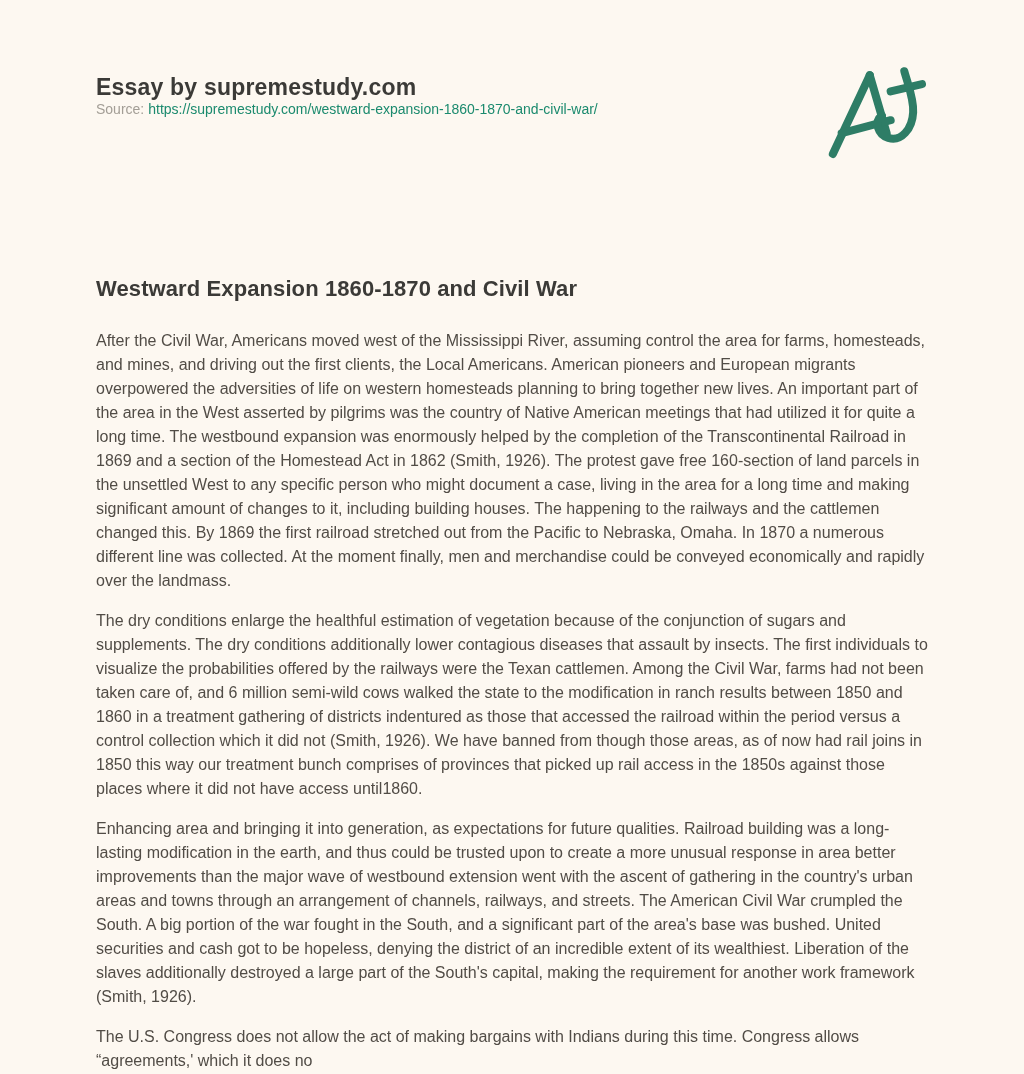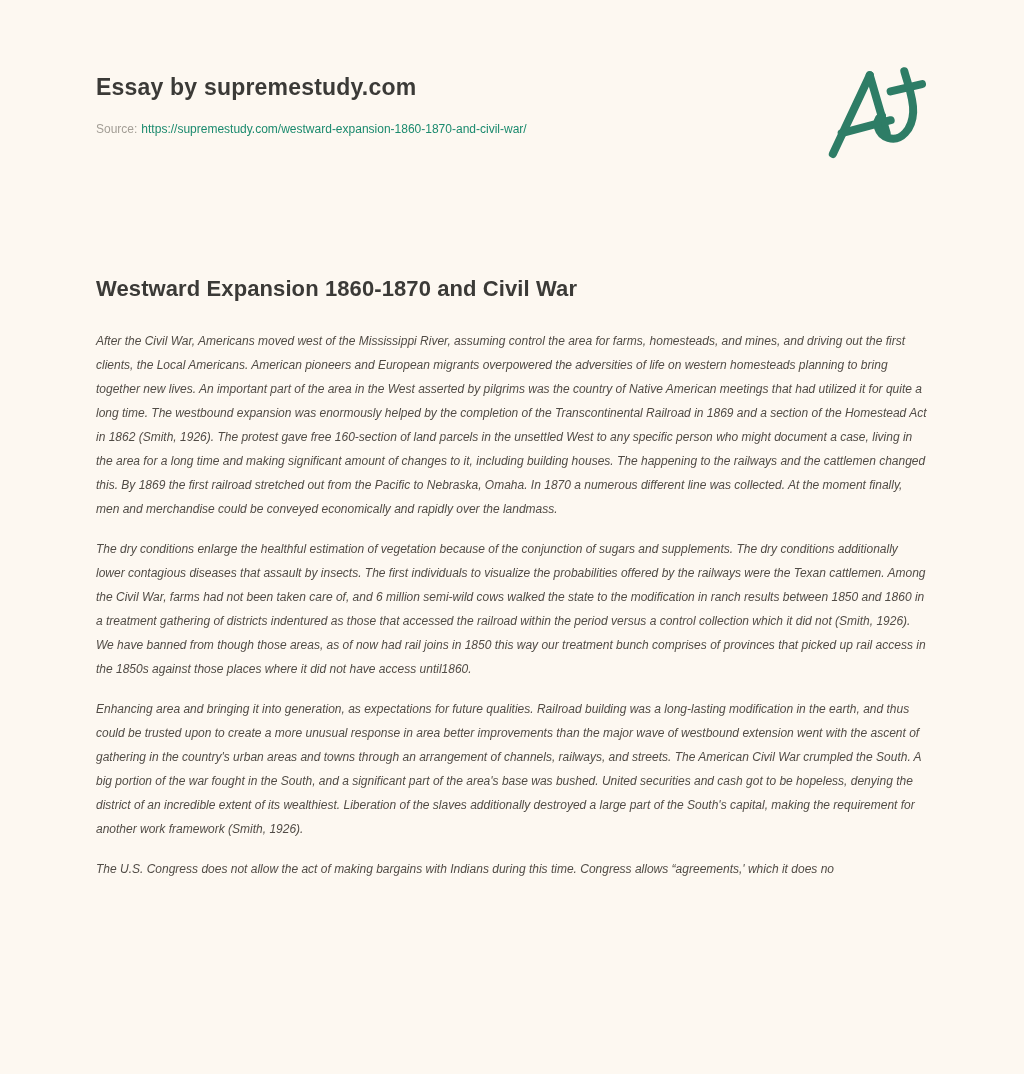--- a/index.html
+++ b/index.html
@@ -26,22 +26,21 @@
     padding-top: 64px;
   }
   .site-title {
     margin-top: 10px;
     font-size: 23px;
     font-weight: 700;
     color: #3b3a37;
     letter-spacing: 0.2px;
   }
   .source-line {
-    margin-top: 21px;
-    font-size: 12px;
+    font-size: 14px;
     color: #a39e96;
   }
   .source-link {
     color: #1b8a6e;
     text-decoration: none;
     margin-left: 4px;
   }
   .logo {
     flex: 0 0 auto;
     margin-right: 2px;
@@ -50,26 +49,25 @@
     margin-top: 110px;
     font-size: 22px;
     font-weight: 700;
     color: #3b3a37;
     letter-spacing: 0.1px;
   }
   .essay-body {
     margin-top: 27px;
   }
   .essay-body p {
-    font-size: 12px;
+    font-size: 16px;
     line-height: 24px;
     color: #514c46;
     margin-bottom: 16px;
     max-width: 832px;
-    font-style: italic;
   }
 </style>
 </head>
 <body>
 
 <div class="page">
 
   <div class="header">
     <div>
       <h1 class="site-title">Essay by supremestudy.com</h1>

